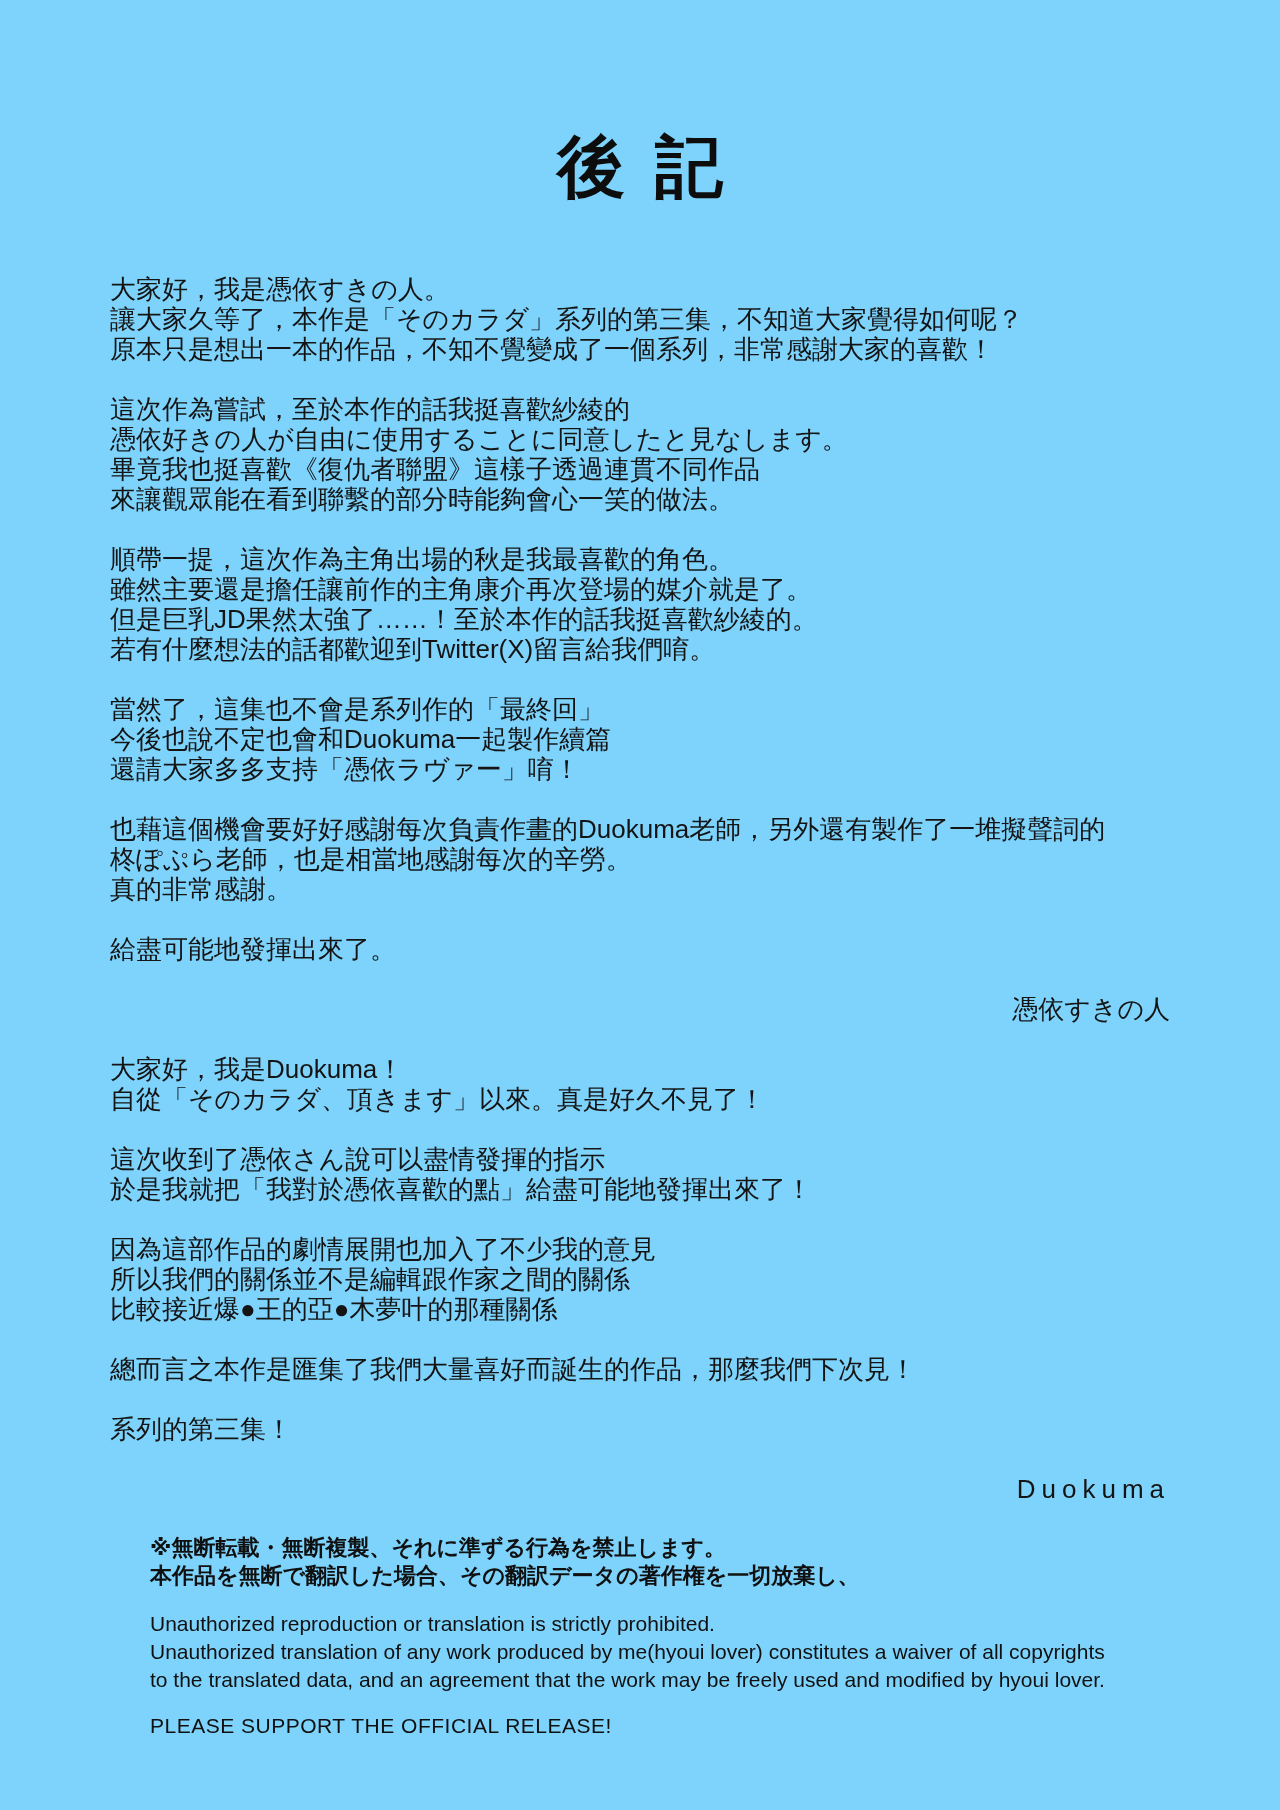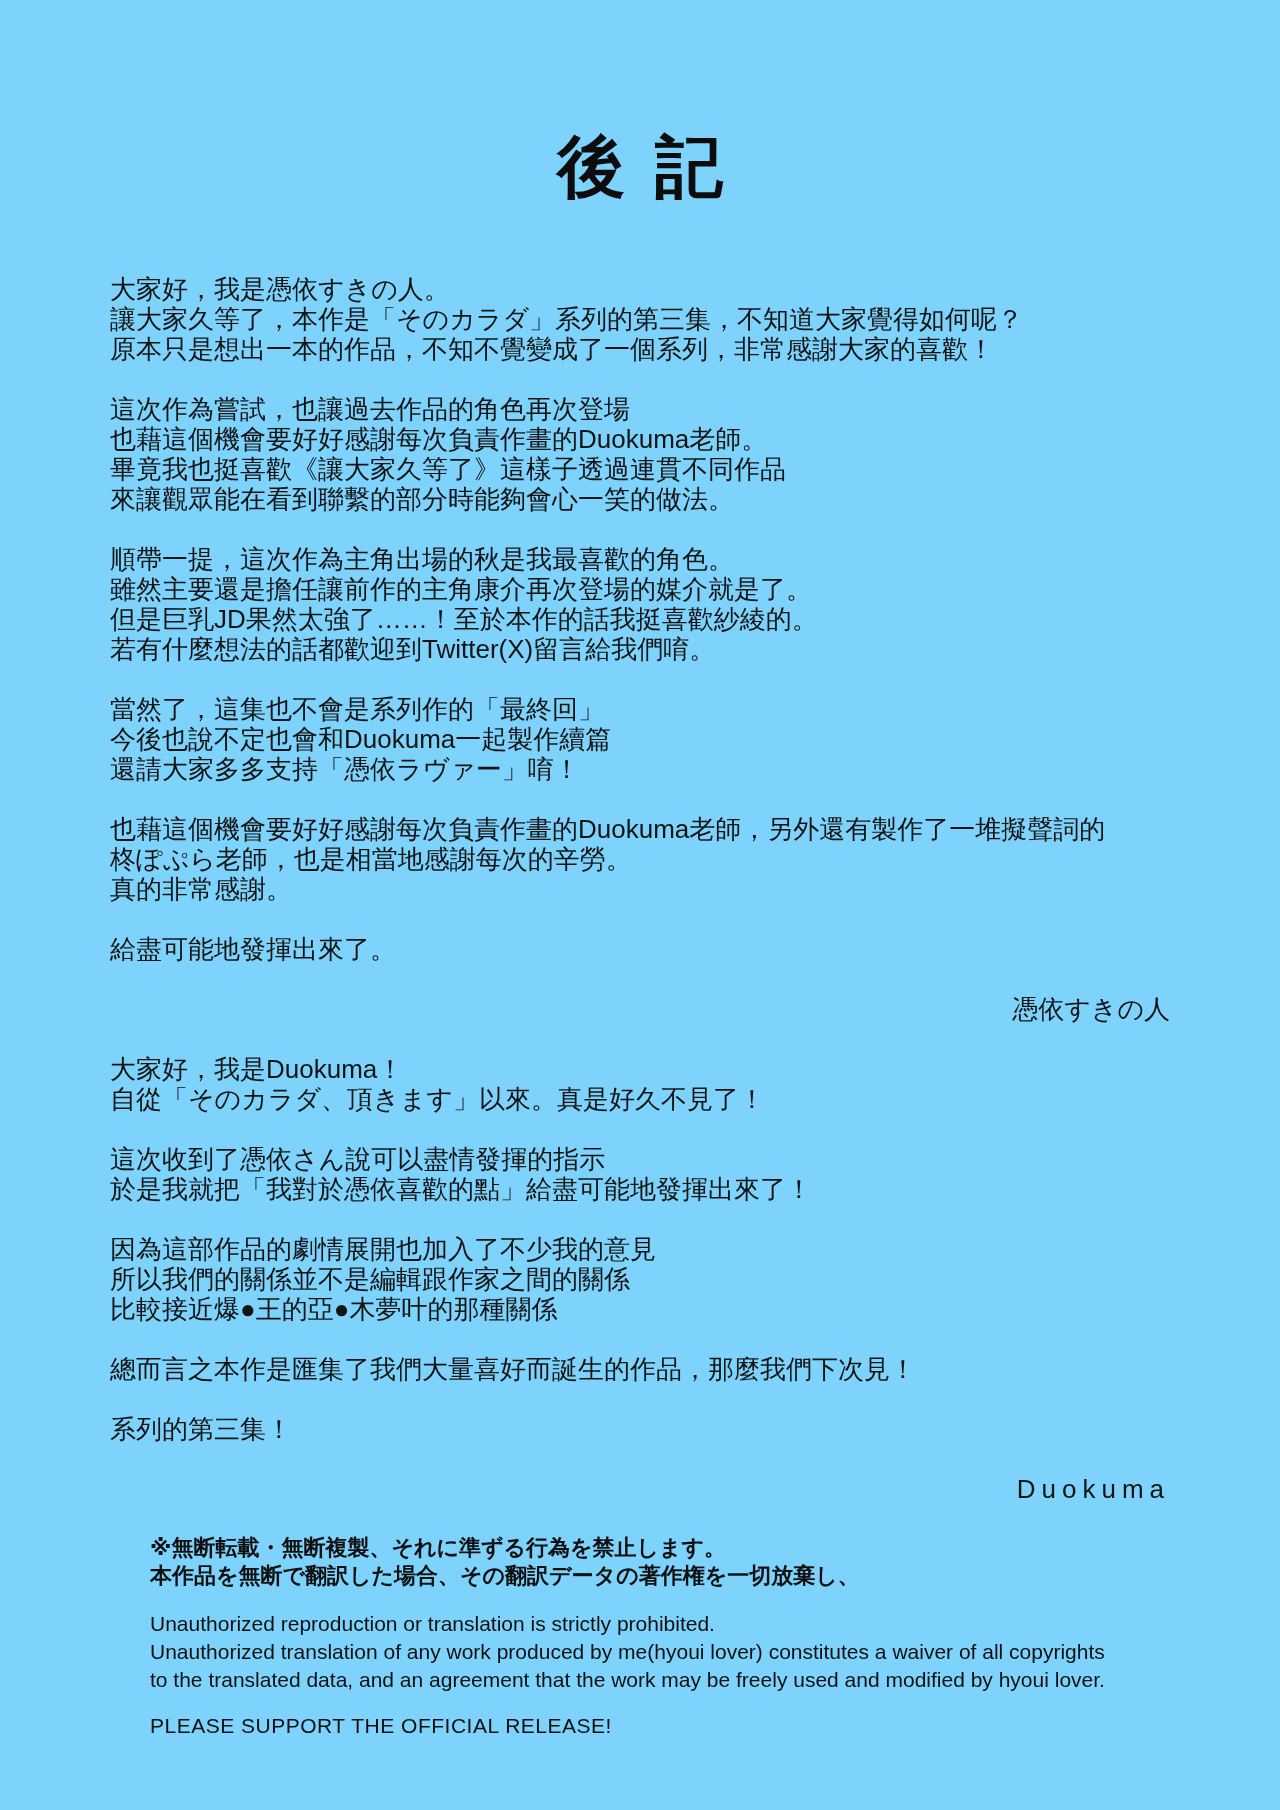--- a/index.html
+++ b/index.html
@@ -55,23 +55,23 @@
 
   <div class="content">
 
     <section>
       <div class="para">
         <div class="ln">大家好，我是憑依すきの人。</div>
         <div class="ln">讓大家久等了，本作是「そのカラダ」系列的第三集，不知道大家覺得如何呢？</div>
         <div class="ln">原本只是想出一本的作品，不知不覺變成了一個系列，非常感謝大家的喜歡！</div>
       </div>
       <div class="para">
-        <div class="ln">這次作為嘗試，也讓過去作品的角色再次登場</div>
-        <div class="ln">也藉這個機會要好好感謝每次負責作畫的Duokuma老師。</div>
-        <div class="ln">畢竟我也挺喜歡《讓大家久等了》這樣子透過連貫不同作品</div>
+        <div class="ln">這次作為嘗試，至於本作的話我挺喜歡紗綾的</div>
+        <div class="ln">憑依好きの人が自由に使用することに同意したと見なします。</div>
+        <div class="ln">畢竟我也挺喜歡《復仇者聯盟》這樣子透過連貫不同作品</div>
         <div class="ln">來讓觀眾能在看到聯繫的部分時能夠會心一笑的做法。</div>
       </div>
       <div class="para">
         <div class="ln">順帶一提，這次作為主角出場的秋是我最喜歡的角色。</div>
         <div class="ln">雖然主要還是擔任讓前作的主角康介再次登場的媒介就是了。</div>
         <div class="ln">但是巨乳JD果然太強了……！至於本作的話我挺喜歡紗綾的。</div>
         <div class="ln">若有什麼想法的話都歡迎到Twitter(X)留言給我們唷。</div>
       </div>
       <div class="para">
         <div class="ln">當然了，這集也不會是系列作的「最終回」</div>

